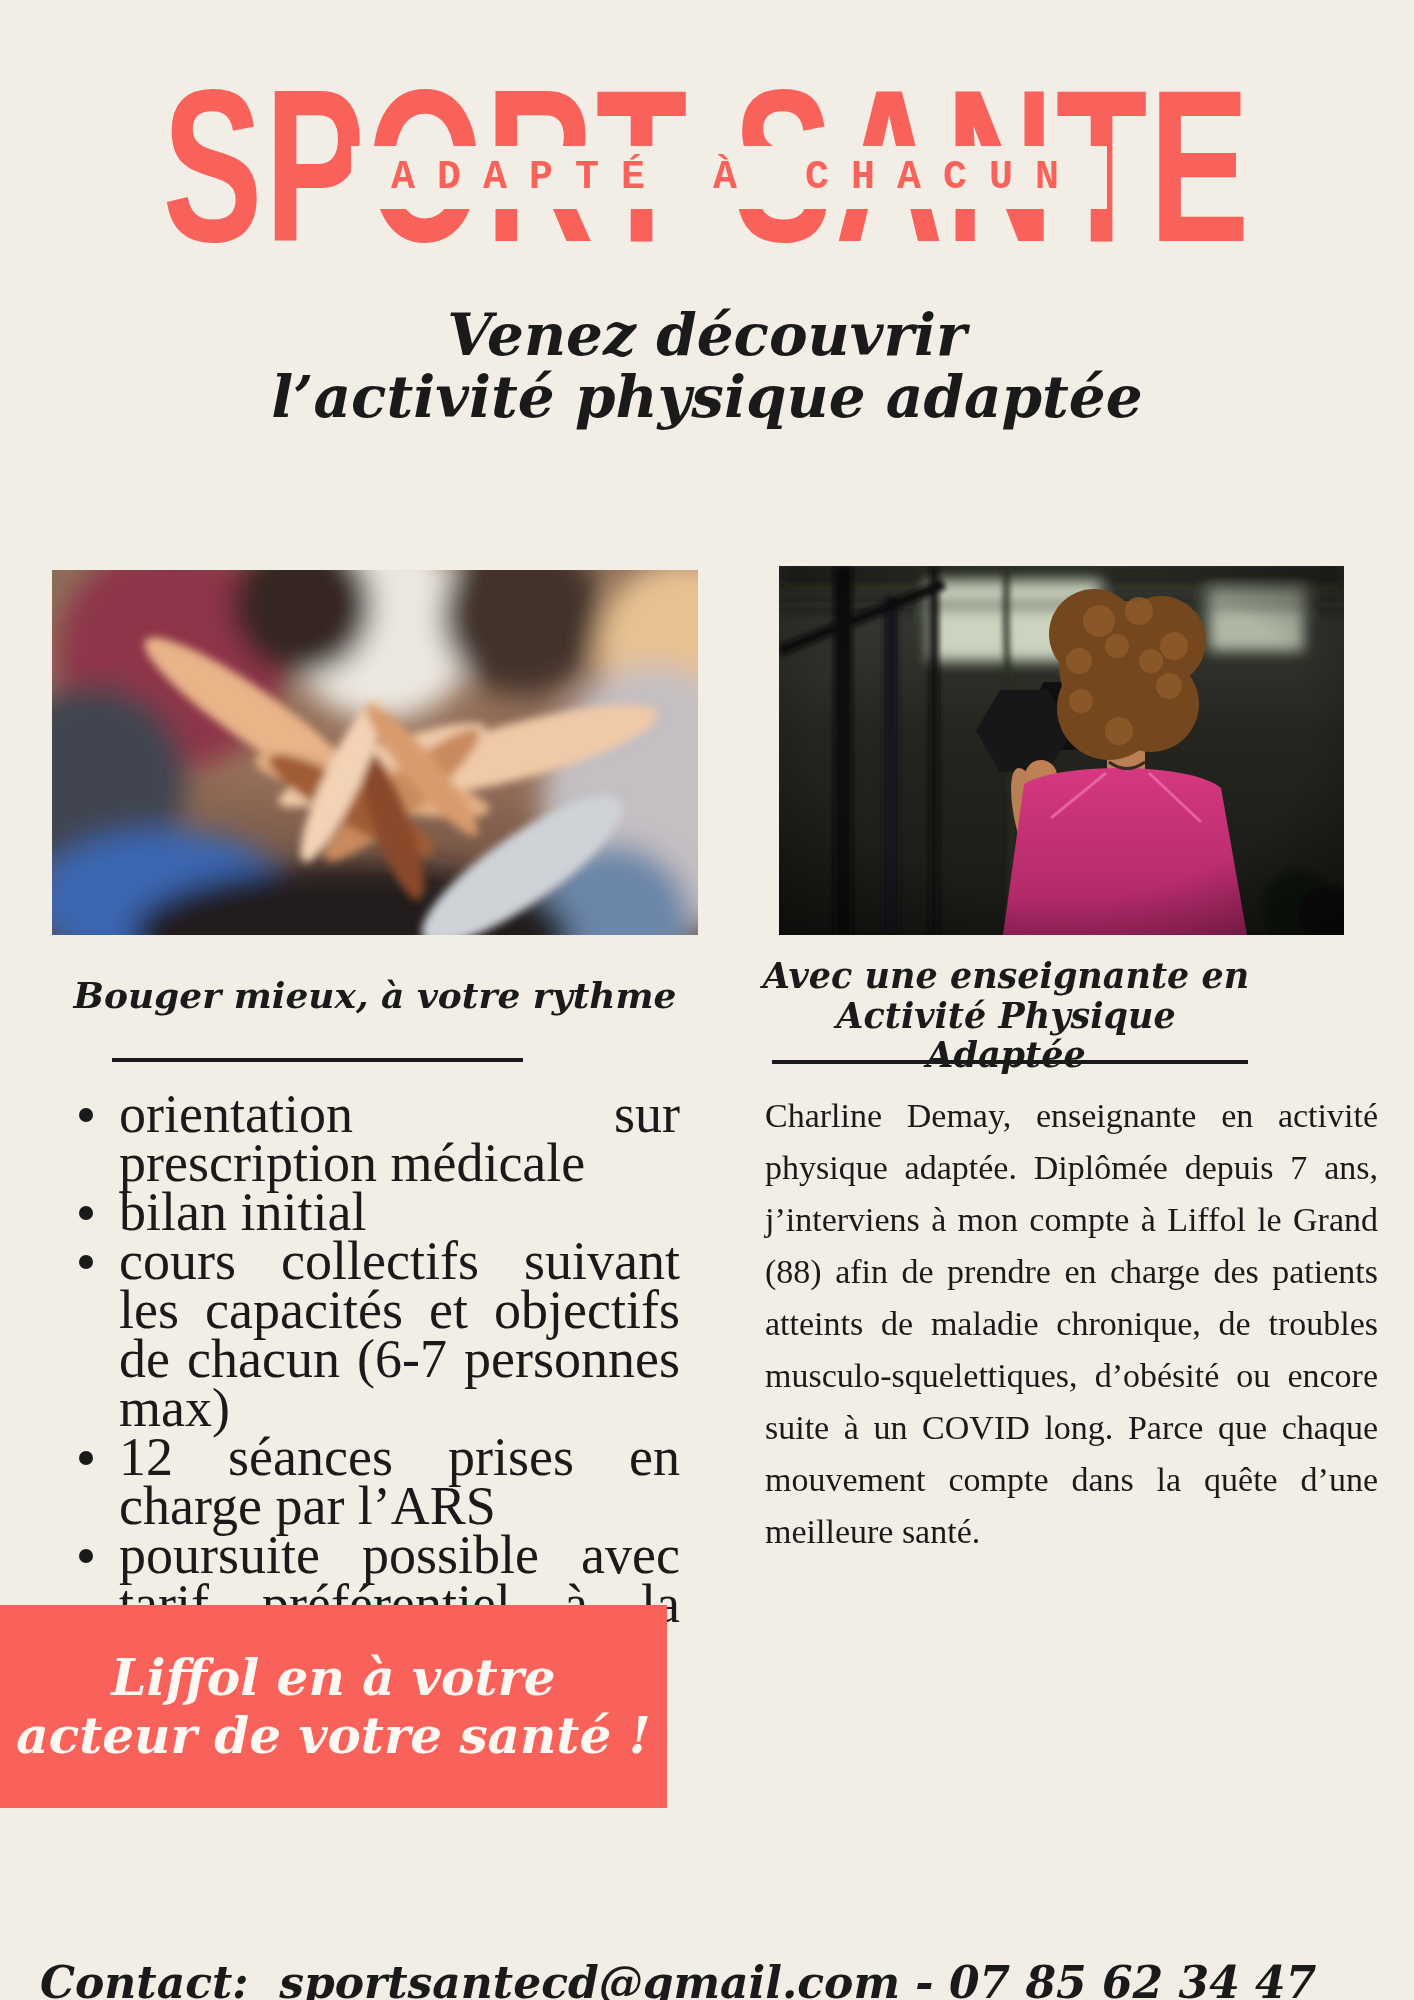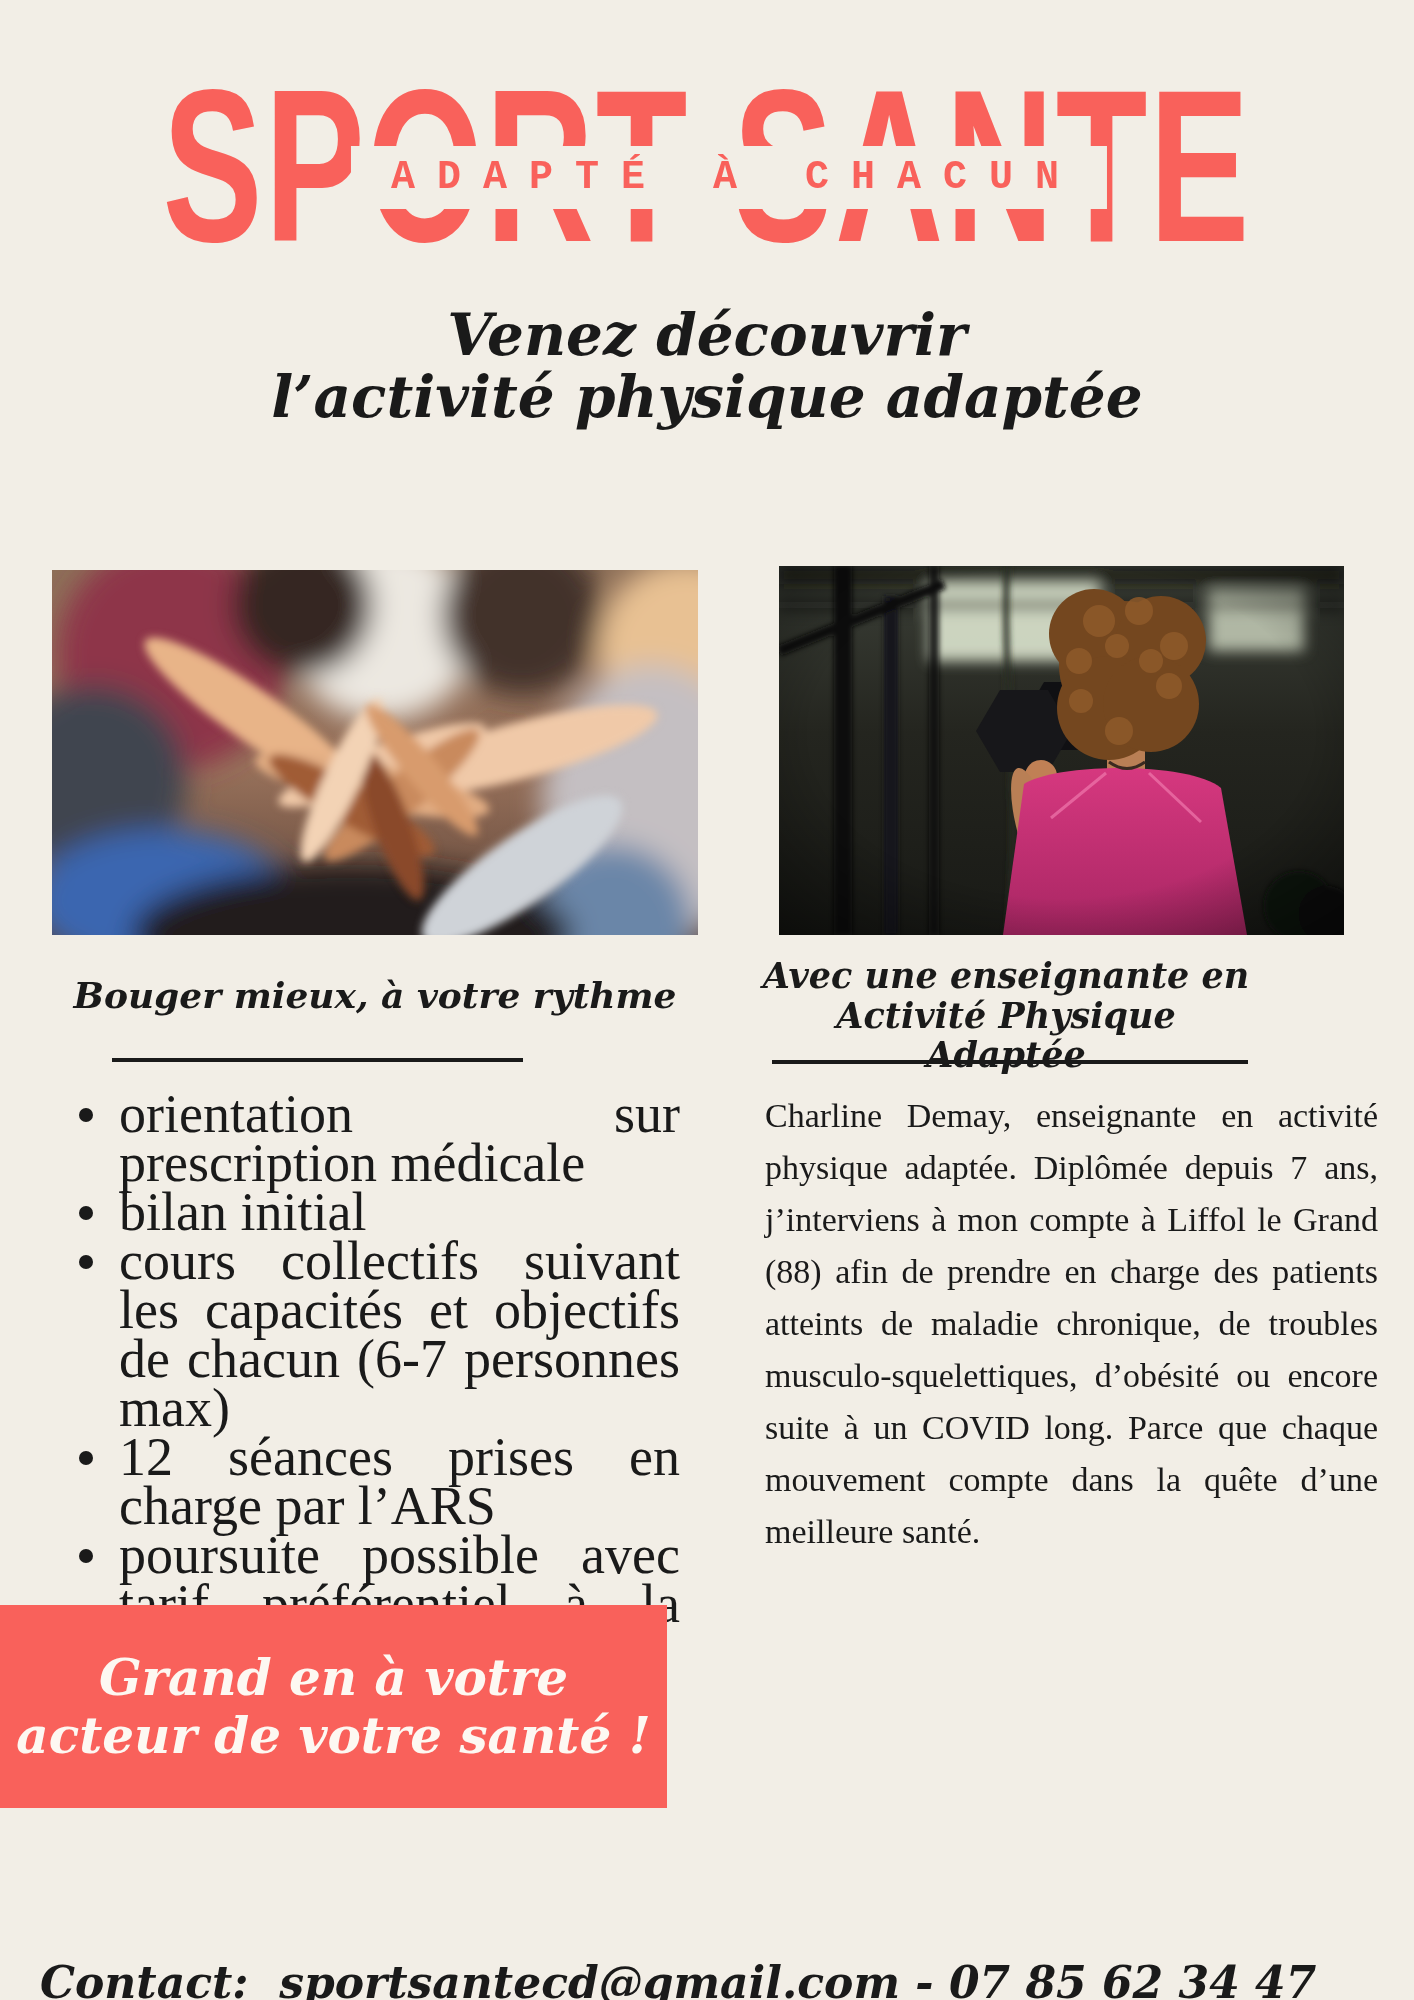--- a/index.html
+++ b/index.html
@@ -216,21 +216,21 @@
       <li>orientation sur prescription médicale</li>
       <li>bilan initial</li>
       <li>cours collectifs suivant les capacités et objectifs de chacun (6-7 personnes max)</li>
       <li>12 séances prises en charge par l’ARS</li>
       <li>poursuite possible avec tarif préférentiel à la séance</li>
     </ul>
 
   <div class="paragraph">Charline Demay, enseignante en activité physique adaptée. Diplômée depuis 7 ans, j’interviens à mon compte à Liffol le Grand (88) afin de prendre en charge des patients atteints de maladie chronique, de troubles musculo-squelettiques, d’obésité ou encore suite à un COVID long. Parce que chaque mouvement compte dans la quête d’une meilleure santé.</div>
 
   <div class="cta">
-    <div>Grand en à votre</div>
+    <div>Liffol en à votre</div>
     <div>acteur de votre santé !</div>
   </div>
 
   <div class="footer">
     <div>Contact:  sportsantecd@gmail.com - 07 85 62 34 47</div>
     
   </div>
 
 </div>
 

